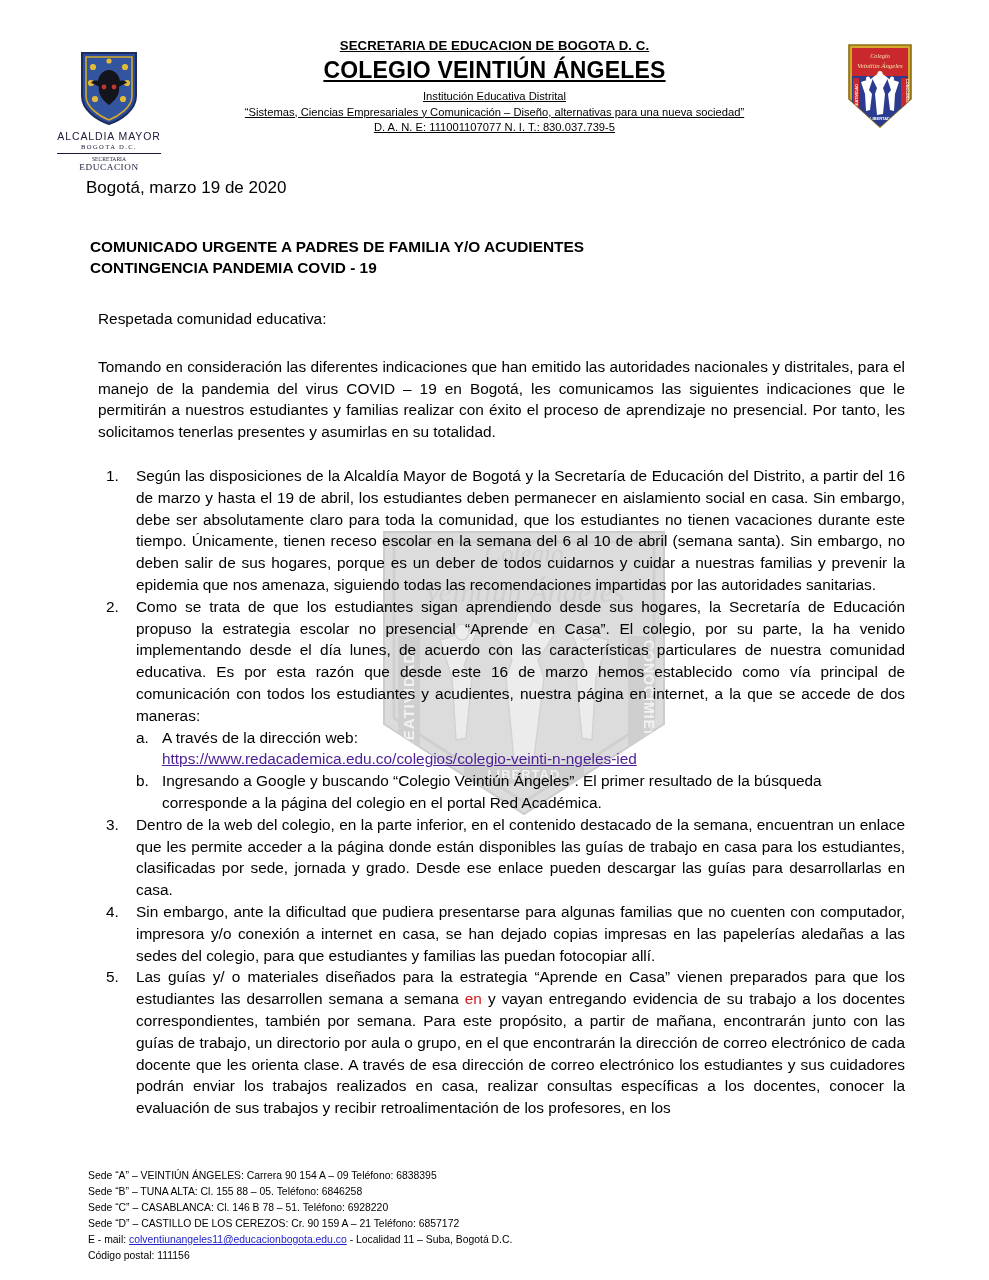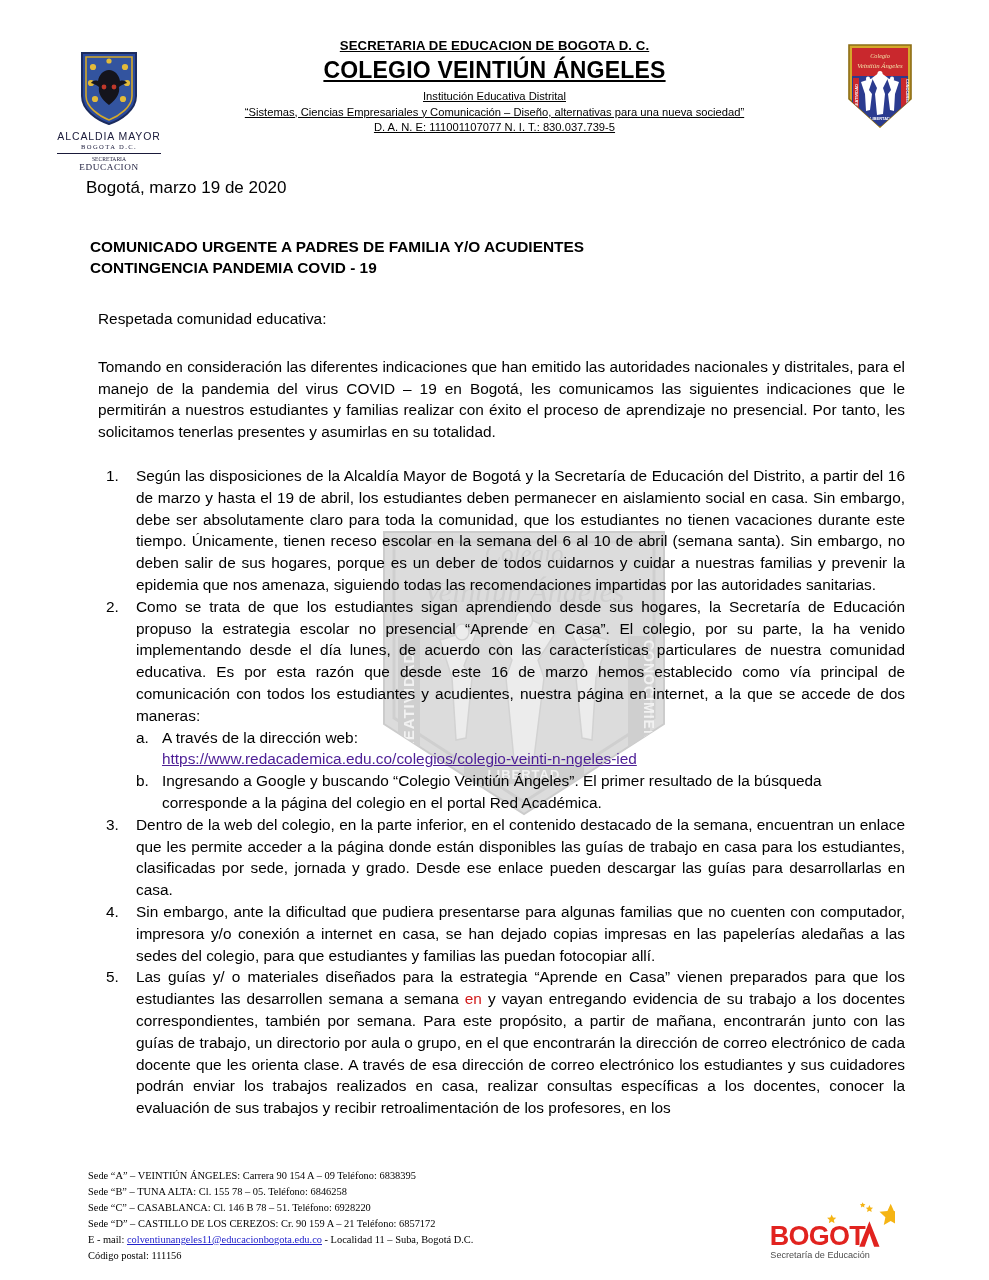--- a/index.html
+++ b/index.html
@@ -223,21 +223,21 @@
     display: flex;
     align-items: flex-end;
     justify-content: space-between;
   }
   .footer-lines {
     font-size: 10.4px;
     line-height: 1.54;
     color: #000;
     padding-bottom: 4px;
   }
-  .footer-lines div { white-space: nowrap; font-family: Liberation Serif, serif; }
+  .footer-lines div { white-space: nowrap; }
   .mail-link {
     color: #2222cc;
     text-decoration: underline;
   }
   .footer-logo {
     width: 188px;
     flex: 0 0 188px;
     padding-right: 60px;
     padding-bottom: 2px;
   }
@@ -405,41 +405,22 @@
       <li>
         <span>Las guías y/ o materiales diseñados para la estrategia “Aprende en Casa” vienen preparados para que los estudiantes las desarrollen semana a semana </span><span class="red-word">en</span><span> y vayan entregando evidencia de su trabajo a los docentes correspondientes, también por semana.  Para este propósito, a partir de mañana, encontrarán junto con las guías de trabajo, un directorio por aula o grupo, en el que encontrarán la dirección de correo electrónico de cada docente que les orienta clase.  A través de esa dirección de correo electrónico los estudiantes y sus cuidadores podrán enviar los trabajos realizados en casa, realizar consultas específicas a los docentes, conocer la evaluación de sus trabajos y recibir retroalimentación de los profesores, en los</span>
       </li>
 
     </ol>
   </div>
 
   <div class="footer">
     <div class="footer-lines">
       <div>Sede “A” – VEINTIÚN ÁNGELES: Carrera 90 154 A – 09 Teléfono: 6838395</div>
-      <div>Sede “B” – TUNA ALTA: Cl. 155 78 – 05.  Teléfono: 6846258</div>
+      <div>Sede “B” – TUNA ALTA: Cl. 155 88 – 05.  Teléfono: 6846258</div>
       <div>Sede “C” – CASABLANCA: Cl. 146 B 78 – 51. Teléfono: 6928220</div>
       <div>Sede “D” – CASTILLO DE LOS CEREZOS: Cr. 90 159 A – 21 Teléfono: 6857172</div>
       <div><span>E - mail: </span><a class="mail-link" href="#">colventiunangeles11@educacionbogota.edu.co</a><span> - Localidad 11 – Suba, Bogotá D.C.</span></div>
       <div>Código postal: 111156</div>
     </div>
 
-    <div class="footer-logo">
-      <svg viewBox="0 0 190 96" xmlns="http://www.w3.org/2000/svg">
-
-        <g fill="#f5b414">
-          <path d="M112 4 l3.1 6.9 7.6 .8 -5.6 5.1 1.5 7.4 -6.6 -3.7 -6.6 3.7 1.5 -7.4 -5.6 -5.1 7.6 -.8 Z" transform="translate(10,-2) scale(1.55)"></path>
-        </g>
-        <g fill="#f5b414">
-          <path d="M96 20 l2.0 4.4 4.8 .5 -3.6 3.3 1.0 4.7 -4.2 -2.4 -4.2 2.4 1.0 -4.7 -3.6 -3.3 4.8 -.5 Z"></path>
-          <path d="M152 6 l1.6 3.5 3.8 .4 -2.8 2.6 .8 3.7 -3.4 -1.9 -3.4 1.9 .8 -3.7 -2.8 -2.6 3.8 -.4 Z"></path>
-          <path d="M142 2 l1.2 2.6 2.9 .3 -2.1 2.0 .6 2.8 -2.6 -1.4 -2.6 1.4 .6 -2.8 -2.1 -2.0 2.9 -.3 Z"></path>
-        </g>
-
-        <text x="4" y="66" font-family="'Liberation Sans', sans-serif" font-size="40" font-weight="bold" fill="#e1231f" letter-spacing="-1">BOGOT</text>
-
-        <path d="M137 68 L152 30 L167 68 L159 68 L152 48 L145 68 Z" fill="#e1231f"></path>
-
-        <text x="5" y="84" font-family="'Liberation Sans', sans-serif" font-size="13.5" fill="#4d4d4d">Secretaría de Educación</text>
-      </svg>
-    </div>
   </div>
 
 </div>
 
 </body></html>

